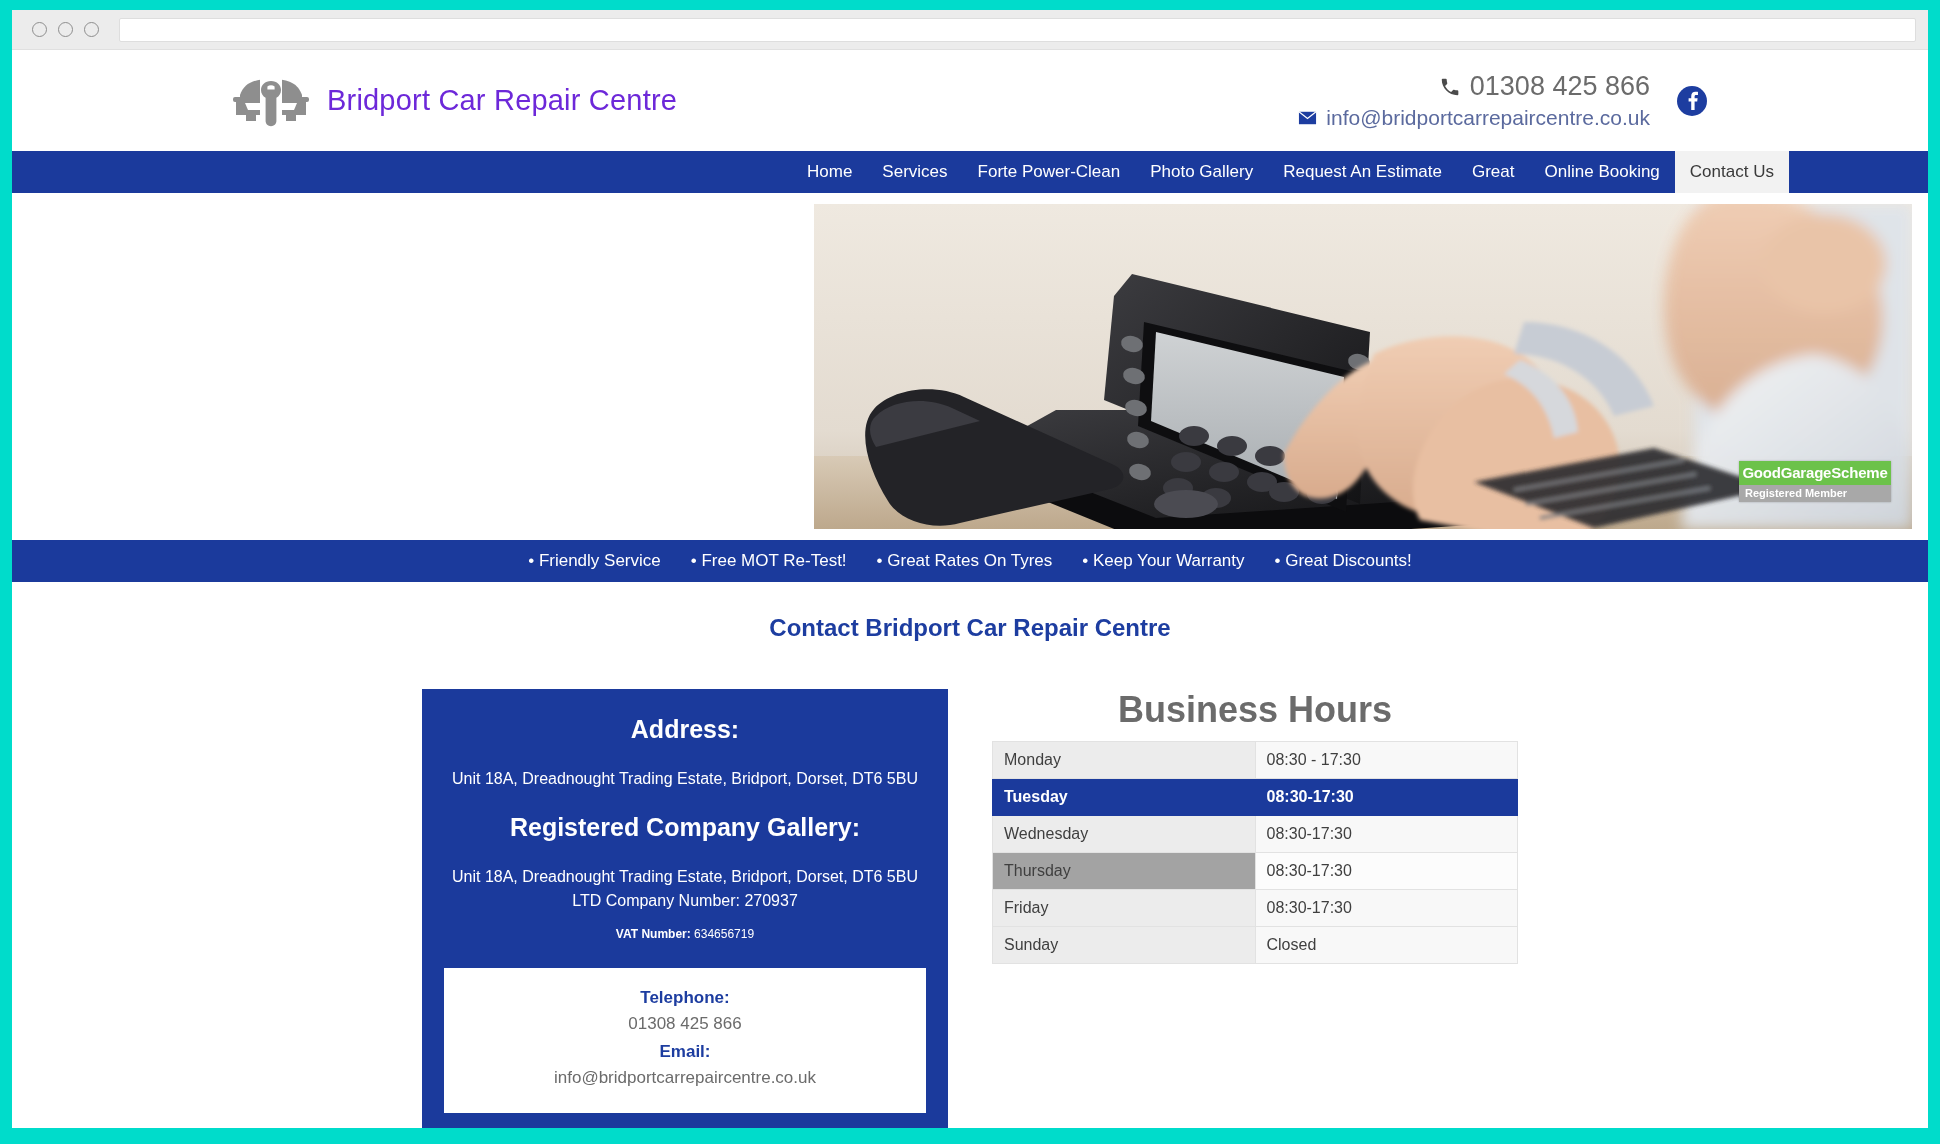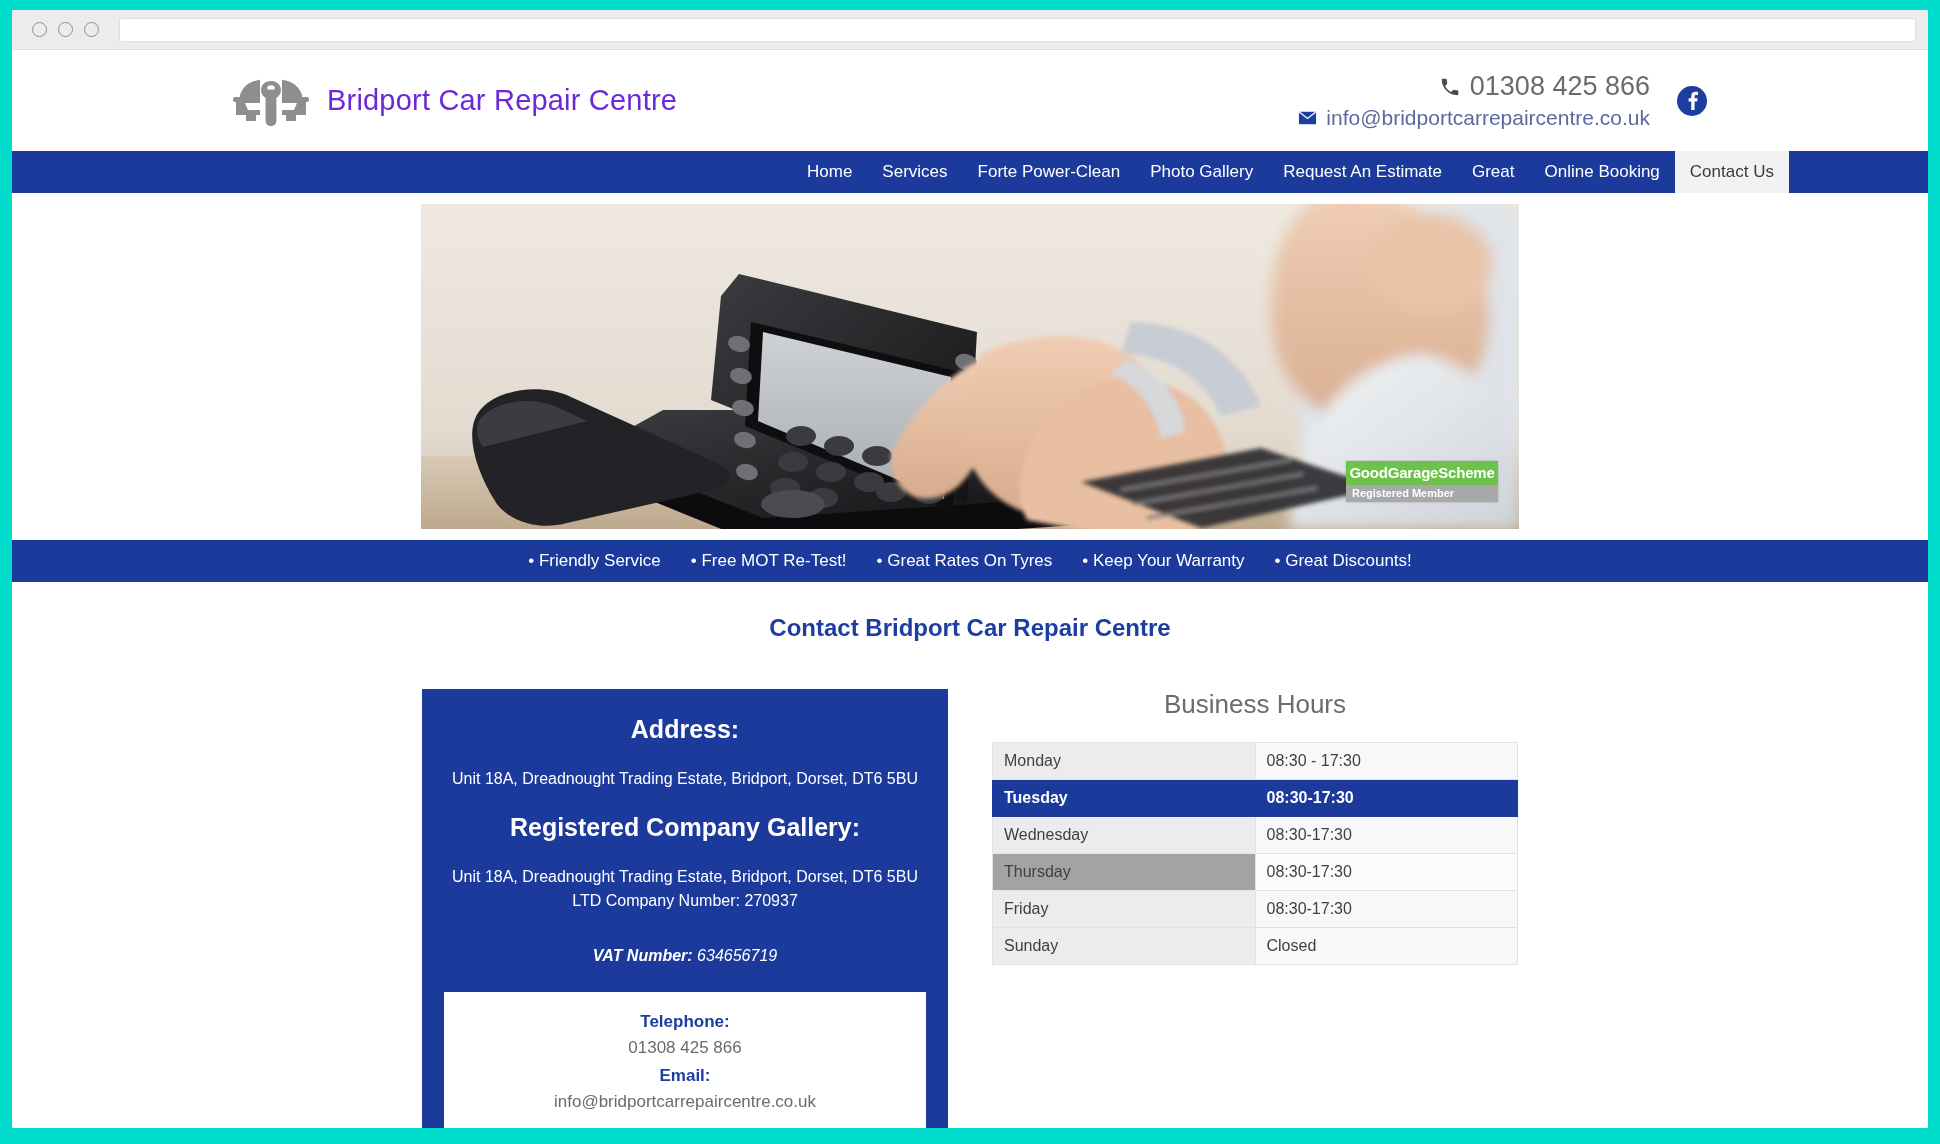--- a/index.html
+++ b/index.html
@@ -163,24 +163,24 @@
   }
   .nav-item.active {
     background: #f2f2f2;
     color: #3a3a3a;
   }
 
   
   .hero-wrap {
     flex: 0 0 320px;
     display: flex;
-    justify-content: center;
+    justify-content: flex-end;
     align-items: center;
     background: #fff;
-    padding: 11px 0;
+    padding: 11px 16px;
   }
   .hero {
     width: 1098px;
     height: 325px;
     position: relative;
     overflow: hidden;
     background: #cfc9c0;
   }
 
   .hero-svg { width: 100%; height: 100%; display: block; }
@@ -263,23 +263,22 @@
     font-size: 25px;
     font-weight: bold;
     margin-bottom: 23px;
   }
   .ap-heading.second { margin-top: 22px; }
   .ap-line {
     font-size: 16px;
     line-height: 1.5;
   }
   .ap-vat {
-    font-size: 16px;
-    margin-top: 34px;
-    font-style: italic;
+    font-size: 12px;
+    margin-top: 14px;
   }
   .ap-vat b { font-weight: bold; }
 
   .contact-card {
     background: #ffffff;
     margin-top: 27px;
     padding: 17px 10px 20px;
     text-align: center;
   }
   .cc-label {
@@ -294,24 +293,24 @@
     line-height: 1.5;
     margin-bottom: 3px;
   }
 
   
   .hours-col {
     width: 526px;
   }
   .hours-title {
     text-align: center;
-    font-size: 26px;
-    font-weight: normal;
+    font-size: 36px;
+    font-weight: bold;
     color: #6b6b6b;
-    margin-bottom: 22px;
+    margin-bottom: 10px;
   }
   table.hours {
     width: 100%;
     border-collapse: collapse;
     font-size: 16px;
   }
   table.hours td {
     padding: 9px 11px;
     border: 1px solid #e2e2e2;
     color: #3f3f3f;

